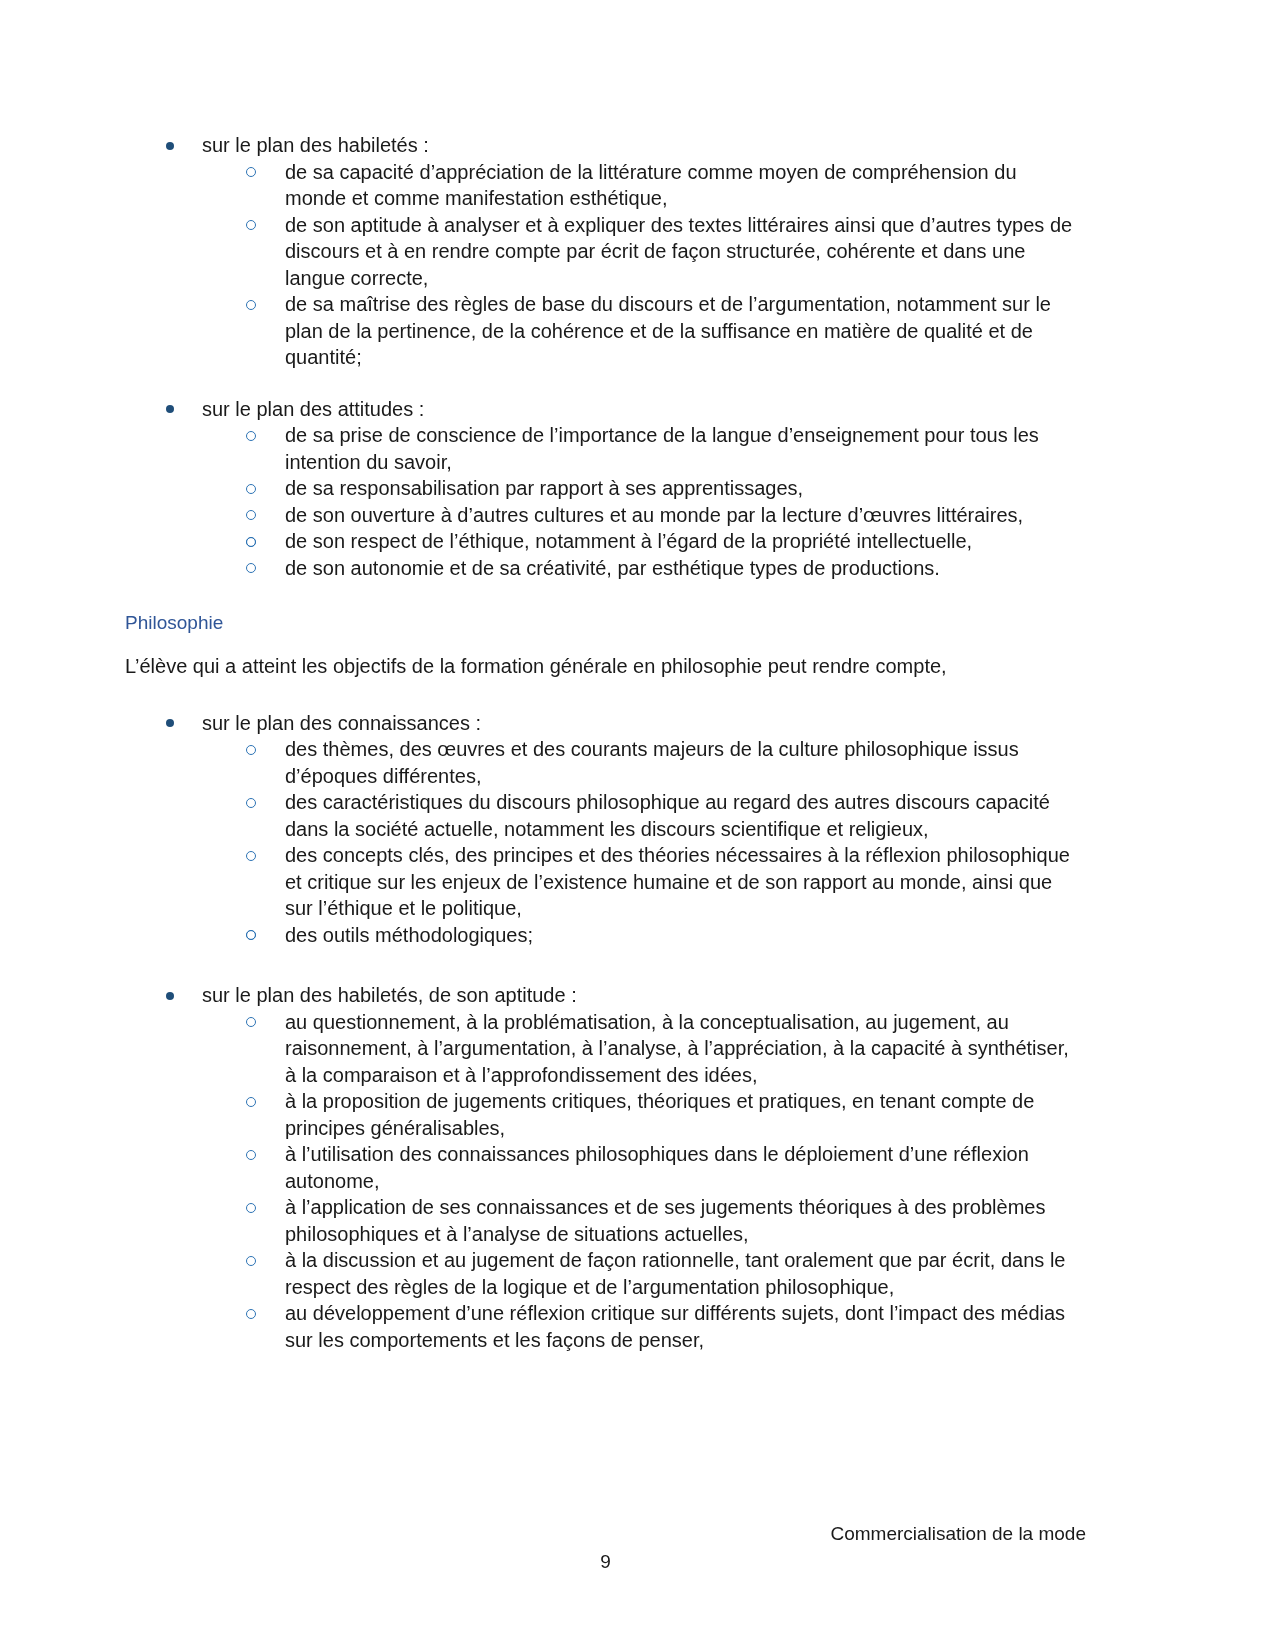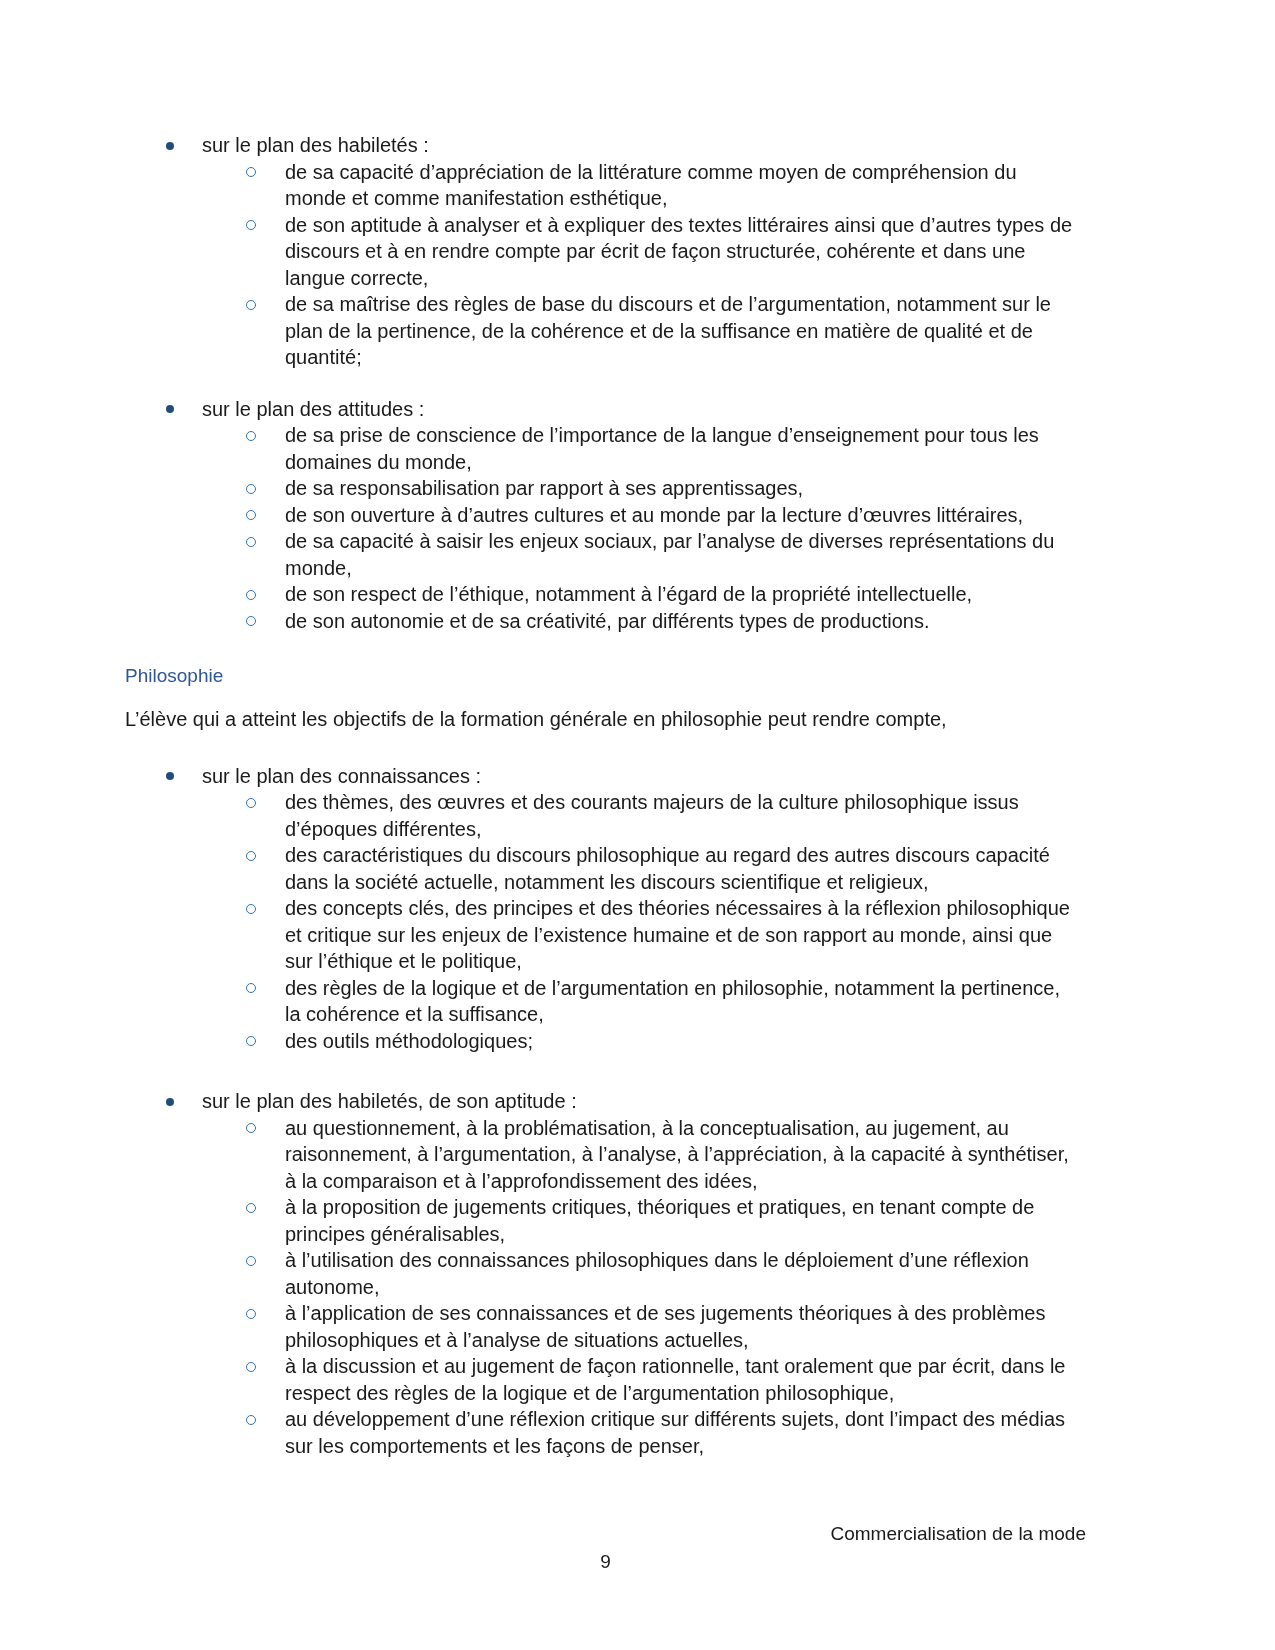--- a/index.html
+++ b/index.html
@@ -76,41 +76,40 @@
     </div>
   </section>
 
   <section class="sec">
     <div class="l1">
       <span class="dot"></span>
       <span>sur le plan des attitudes :</span>
     </div>
     <div class="l2">
       <span class="ring"></span>
-      <span class="l2-text">de sa prise de conscience de l’importance de la langue d’enseignement pour tous les domaines du monde,</span>
+      <span class="l2-text">de sa prise de conscience de l’importance de la langue d’enseignement pour tous les intention du savoir,</span>
     </div>
     <div class="l2">
       <span class="ring"></span>
       <span class="l2-text">de sa responsabilisation par rapport à ses apprentissages,</span>
     </div>
     <div class="l2">
       <span class="ring"></span>
       <span class="l2-text">de son ouverture à d’autres cultures et au monde par la lecture d’œuvres littéraires,</span>
     </div>
     <div class="l2">
       <span class="ring"></span>
-      <span class="l2-text">de sa capacité à saisir les enjeux sociaux, par l’analyse de diverses représentations du monde,</span>
     </div>
     <div class="l2">
       <span class="ring"></span>
       <span class="l2-text">de son respect de l’éthique, notamment à l’égard de la propriété intellectuelle,</span>
     </div>
     <div class="l2">
       <span class="ring"></span>
-      <span class="l2-text">de son autonomie et de sa créativité, par différents types de productions.</span>
+      <span class="l2-text">de son autonomie et de sa créativité, par esthétique types de productions.</span>
     </div>
   </section>
 
   <h2 class="heading">Philosophie</h2>
 
   <p class="intro">L’élève qui a atteint les objectifs de la formation générale en philosophie peut rendre compte,</p>
 
   <section class="sec-sp">
     <div class="l1">
       <span class="dot"></span>
@@ -123,21 +122,20 @@
     <div class="l2">
       <span class="ring"></span>
       <span class="l2-text">des caractéristiques du discours philosophique au regard des autres discours capacité dans la société actuelle, notamment les discours scientifique et religieux,</span>
     </div>
     <div class="l2">
       <span class="ring"></span>
       <span class="l2-text">des concepts clés, des principes et des théories nécessaires à la réflexion philosophique et critique sur les enjeux de l’existence humaine et de son rapport au monde, ainsi que sur l’éthique et le politique,</span>
     </div>
     <div class="l2">
       <span class="ring"></span>
-      <span class="l2-text">des règles de la logique et de l’argumentation en philosophie, notamment la pertinence, la cohérence et la suffisance,</span>
     </div>
     <div class="l2">
       <span class="ring"></span>
       <span class="l2-text">des outils méthodologiques;</span>
     </div>
   </section>
 
   <section class="sec">
     <div class="l1">
       <span class="dot"></span>

